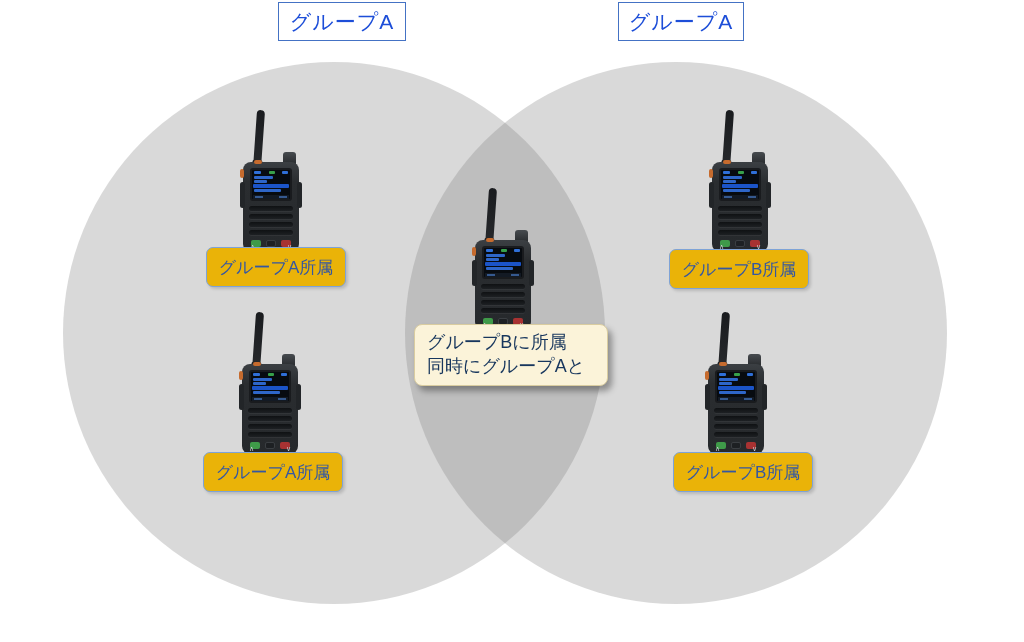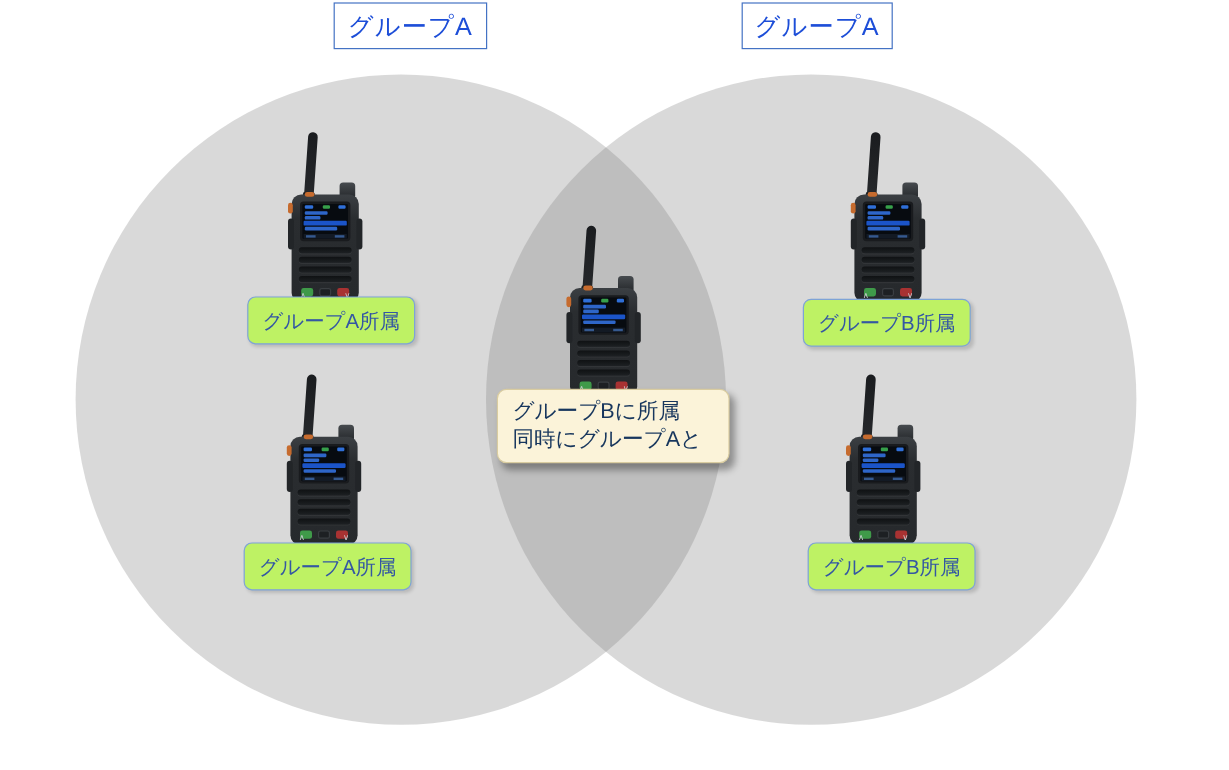--- a/index.html
+++ b/index.html
@@ -22,21 +22,21 @@
     background:#ffffff; border:1px solid #4472c4; color:#1d4ed8;
     font-size:21px; display:flex; align-items:center; justify-content:center;
     z-index:4; letter-spacing:1px;
   }
   .gt-a { left:278px; width:128px; }
   .gt-b { left:618px; width:126px; }
 
   
   .member-label {
     position:absolute; width:140px; height:40px; box-sizing:border-box;
-    background:#bef264; border:1.5px solid #7ea3d7; border-radius:7px;
+    background:#eab308; border:1.5px solid #7ea3d7; border-radius:7px;
     color:#3457a3; font-size:17px; display:flex; align-items:center; justify-content:center;
     box-shadow:2px 2px 3px rgba(0,0,0,0.15); z-index:3;
   }
   .ml-a1 { left:206px; top:247px; }
   .ml-a2 { left:203px; top:452px; }
   .ml-b1 { left:669px; top:249px; }
   .ml-b2 { left:673px; top:452px; }
 
   
   .callout {

